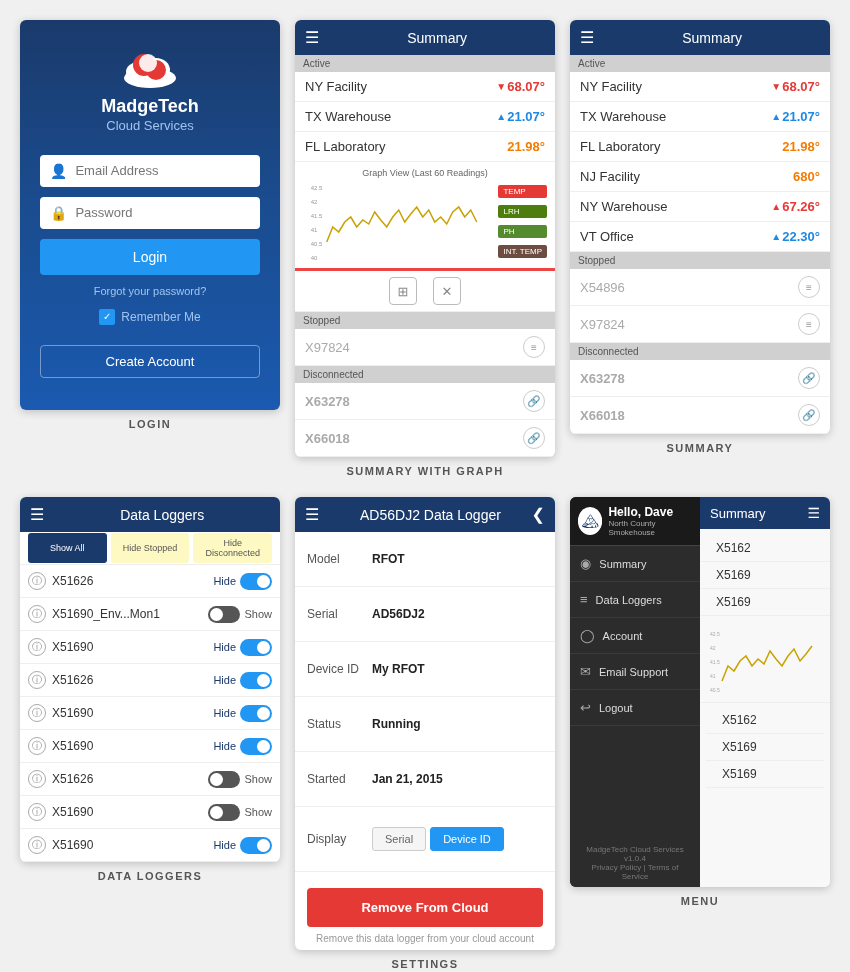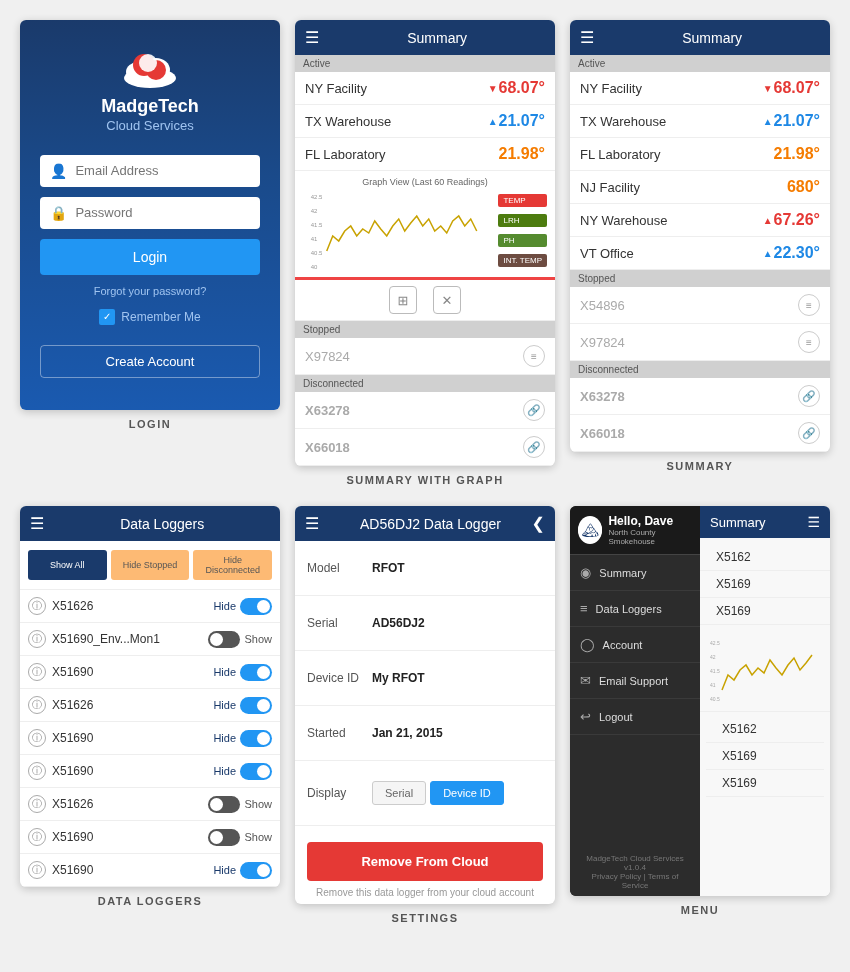--- a/index.html
+++ b/index.html
@@ -193,21 +193,21 @@
       border-bottom: 1px solid #eee;
     }
 
     .summary-row .name {
       flex: 1;
       font-size: 13px;
       color: #333;
     }
 
     .summary-row .value {
-      font-size: 16px;
+      font-size: 13px;
       font-weight: bold;
     }
 
     .value-red { color: #e53935; }
     .value-blue { color: #1e88e5; }
     .value-orange { color: #f57c00; }
 
     .summary-row .arrow {
       font-size: 10px;
       margin-right: 1px;
@@ -321,41 +321,41 @@
       justify-content: center;
       color: #888;
       font-size: 13px;
       cursor: pointer;
     }
 
     
     .dl-filter-row {
       display: flex;
       gap: 4px;
-      padding: 9px 8px;
+      padding: 1px 8px;
       border-bottom: 1px solid #eee;
     }
 
     .filter-btn {
       flex: 1;
       padding: 5px 4px;
       font-size: 9px;
       border: none;
       border-radius: 3px;
       cursor: pointer;
       text-align: center;
     }
 
     .filter-btn-active {
       background: #1a3a6b;
       color: #fff;
     }
 
     .filter-btn-inactive {
-      background: #fdba74;
+      background: #fef9c3;
       color: #555;
     }
 
     .dl-row {
       display: flex;
       align-items: center;
       padding: 7px 8px;
       border-bottom: 1px solid #eee;
     }
 
@@ -874,20 +874,24 @@
       </div>
       <div class="settings-row">
         <span class="settings-label">Serial</span>
         <span class="settings-value">AD56DJ2</span>
       </div>
       <div class="settings-row">
         <span class="settings-label">Device ID</span>
         <span class="settings-value">My RFOT</span>
       </div>
       <div class="settings-row">
+        <span class="settings-label">Status</span>
+        <span class="settings-value">Running</span>
+      </div>
+      <div class="settings-row">
         <span class="settings-label">Started</span>
         <span class="settings-value">Jan 21, 2015</span>
       </div>
       <div class="settings-row">
         <span class="settings-label">Display</span>
         <div class="display-btn-row">
           <button class="display-btn display-btn-inactive">Serial</button>
           <button class="display-btn display-btn-active">Device ID</button>
         </div>
       </div>

